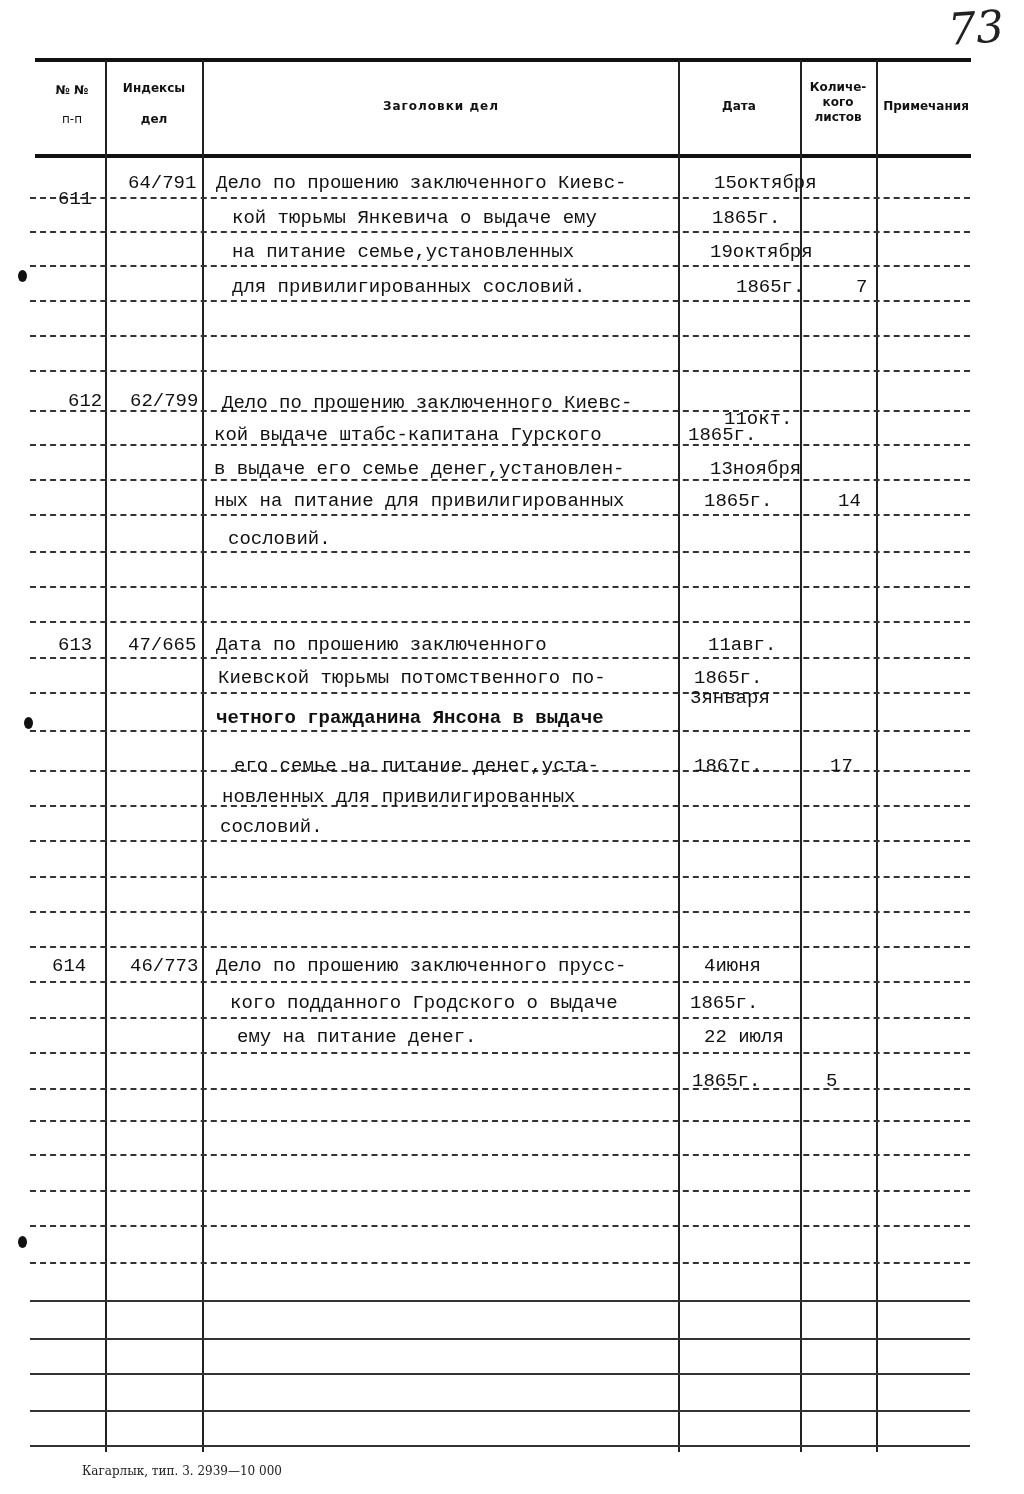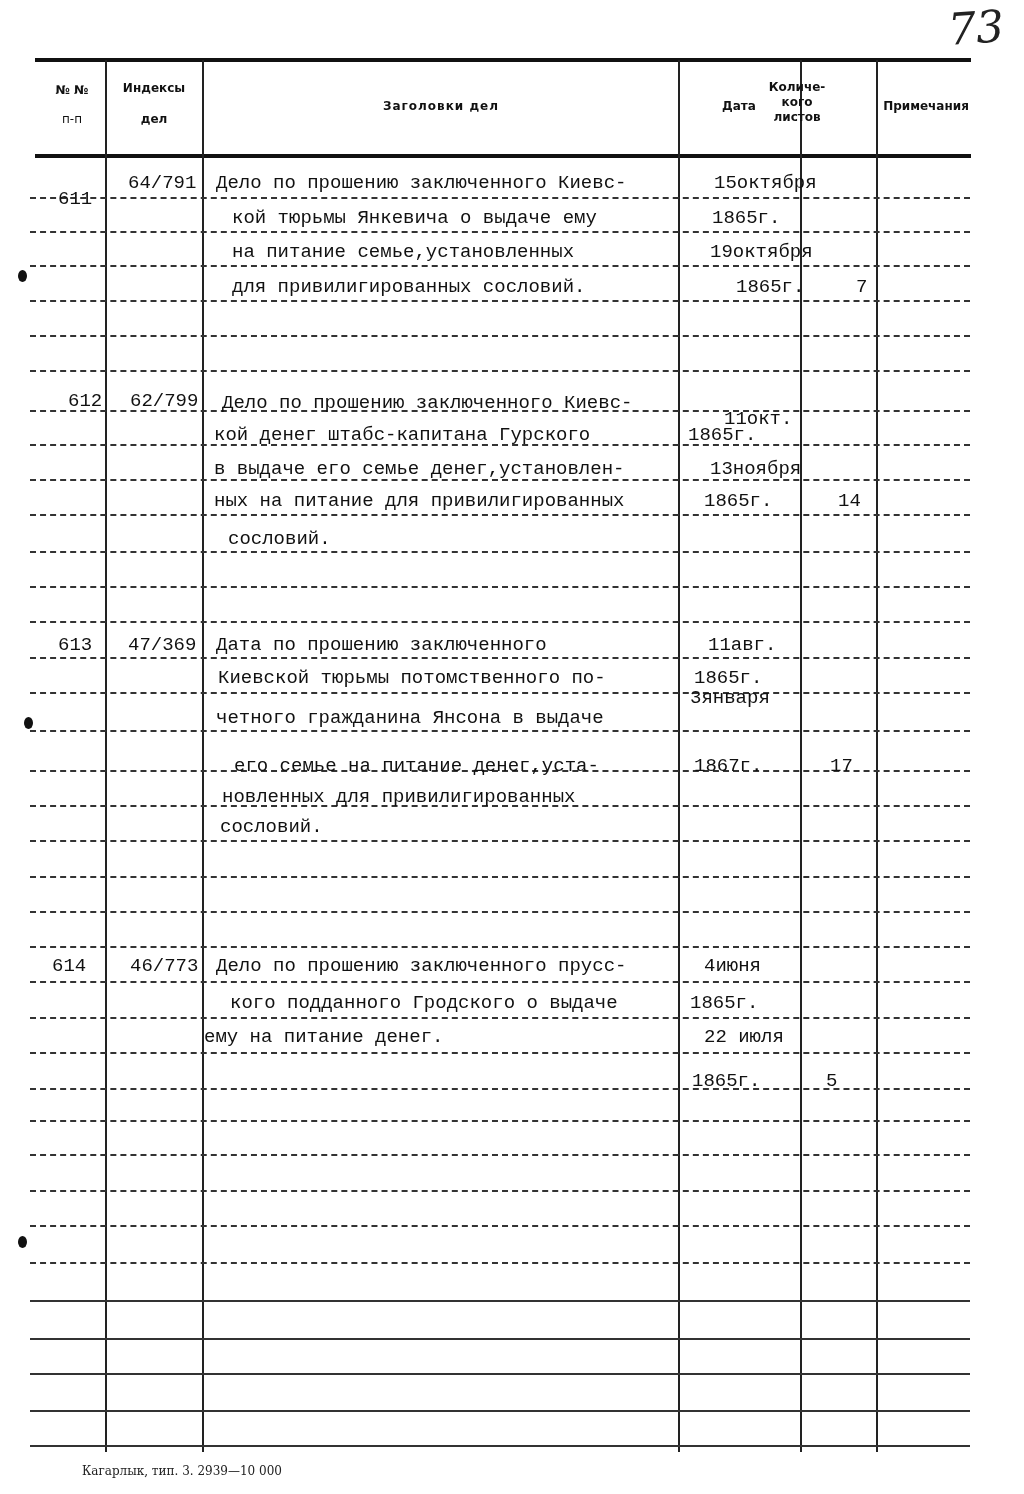--- a/index.html
+++ b/index.html
@@ -59,21 +59,21 @@
     <div class="head-cell" style="left:40px; top:82px; width:64px;">
       <div>№ №</div>
       <div style="margin-top:12px; font-weight:normal;">п-п</div>
     </div>
     <div class="head-cell" style="left:108px; top:80px; width:92px;">
       <div>Индексы</div>
       <div style="margin-top:14px;">дел</div>
     </div>
     <div class="head-cell" style="left:204px; top:98px; width:474px; letter-spacing:1px;">Заголовки дел</div>
     <div class="head-cell" style="left:680px; top:98px; width:118px;">Дата</div>
-    <div class="head-cell" style="left:759px; top:80px; width:76px; line-height:15px;text-align:center;">
+    <div class="head-cell" style="left:800px; top:80px; width:76px; line-height:15px;text-align:center;">
       <div>Количе-</div>
       <div>кого</div>
       <div>листов</div>
     </div>
     <div class="head-cell" style="left:878px; top:98px; width:96px;">Примечания</div>
   </div>
 
   <div>
     <div class="hline" style="left:30px; width:940px; top:197px;"></div>
     <div class="hline" style="left:30px; width:940px; top:231px;"></div>
@@ -128,53 +128,53 @@
     <div class="cell" style="left:712px; top:207px;">1865г.</div>
     <div class="cell" style="left:710px; top:241px;">19октября</div>
     <div class="cell" style="left:736px; top:276px;">1865г.</div>
     <div class="cell" style="left:856px; top:276px;">7</div>
   </div>
 
   <div>
     <div class="cell" style="left:68px; top:390px;">612</div>
     <div class="cell" style="left:130px; top:390px;">62/799</div>
     <div class="cell" style="left:222px; top:392px;">Дело по прошению заключенного Киевс-</div>
-    <div class="cell" style="left:214px; top:424px;">кой денег штабс-капитана Гурского</div>
+    <div class="cell" style="left:214px; top:424px;">кой выдаче штабс-капитана Гурского</div>
     <div class="cell" style="left:214px; top:458px;">в выдаче его семье денег,установлен-</div>
     <div class="cell" style="left:214px; top:490px;">ных на питание для привилигированных</div>
     <div class="cell" style="left:228px; top:528px;">сословий.</div>
     <div class="cell" style="left:724px; top:408px;">11окт.</div>
     <div class="cell" style="left:688px; top:424px;">1865г.</div>
     <div class="cell" style="left:710px; top:458px;">13ноября</div>
     <div class="cell" style="left:704px; top:490px;">1865г.</div>
     <div class="cell" style="left:838px; top:490px;">14</div>
   </div>
 
   <div>
     <div class="cell" style="left:58px; top:634px;">613</div>
-    <div class="cell" style="left:128px; top:634px;">47/369</div>
+    <div class="cell" style="left:128px; top:634px;">47/665</div>
     <div class="cell" style="left:216px; top:634px;">Дата по прошению заключенного</div>
     <div class="cell" style="left:218px; top:667px;">Киевской тюрьмы потомственного по-</div>
-    <div class="cell" style="left:216px; top:707px;">четного гражданина Янсона в выдаче</div>
+    <div class="cell" style="left:216px; top:707px;font-weight:bold;">четного гражданина Янсона в выдаче</div>
     <div class="cell" style="left:234px; top:755px;">его семье на питание денег,уста-</div>
     <div class="cell" style="left:222px; top:786px;">новленных для привилигированных</div>
     <div class="cell" style="left:220px; top:816px;">сословий.</div>
     <div class="cell" style="left:708px; top:634px;">11авг.</div>
     <div class="cell" style="left:694px; top:667px;">1865г.</div>
     <div class="cell" style="left:690px; top:687px;">3января</div>
     <div class="cell" style="left:694px; top:755px;">1867г.</div>
     <div class="cell" style="left:830px; top:755px;">17</div>
   </div>
 
   <div>
     <div class="cell" style="left:52px; top:955px;">614</div>
     <div class="cell" style="left:130px; top:955px;">46/773</div>
     <div class="cell" style="left:216px; top:955px;">Дело по прошению заключенного прусс-</div>
     <div class="cell" style="left:230px; top:992px;">кого подданного Гродского о выдаче</div>
-    <div class="cell" style="left:204px; top:1026px;">ему на питание денег.</div>
+    <div class="cell" style="left:204px; top:1026px;padding-left:33px;">ему на питание денег.</div>
     <div class="cell" style="left:704px; top:955px;">4июня</div>
     <div class="cell" style="left:690px; top:992px;">1865г.</div>
     <div class="cell" style="left:704px; top:1026px;">22 июля</div>
     <div class="cell" style="left:692px; top:1070px;">1865г.</div>
     <div class="cell" style="left:826px; top:1070px;">5</div>
   </div>
 
   <div class="footer">Кагарлык, тип. 3. 2939—10 000</div>
 </div>
 

